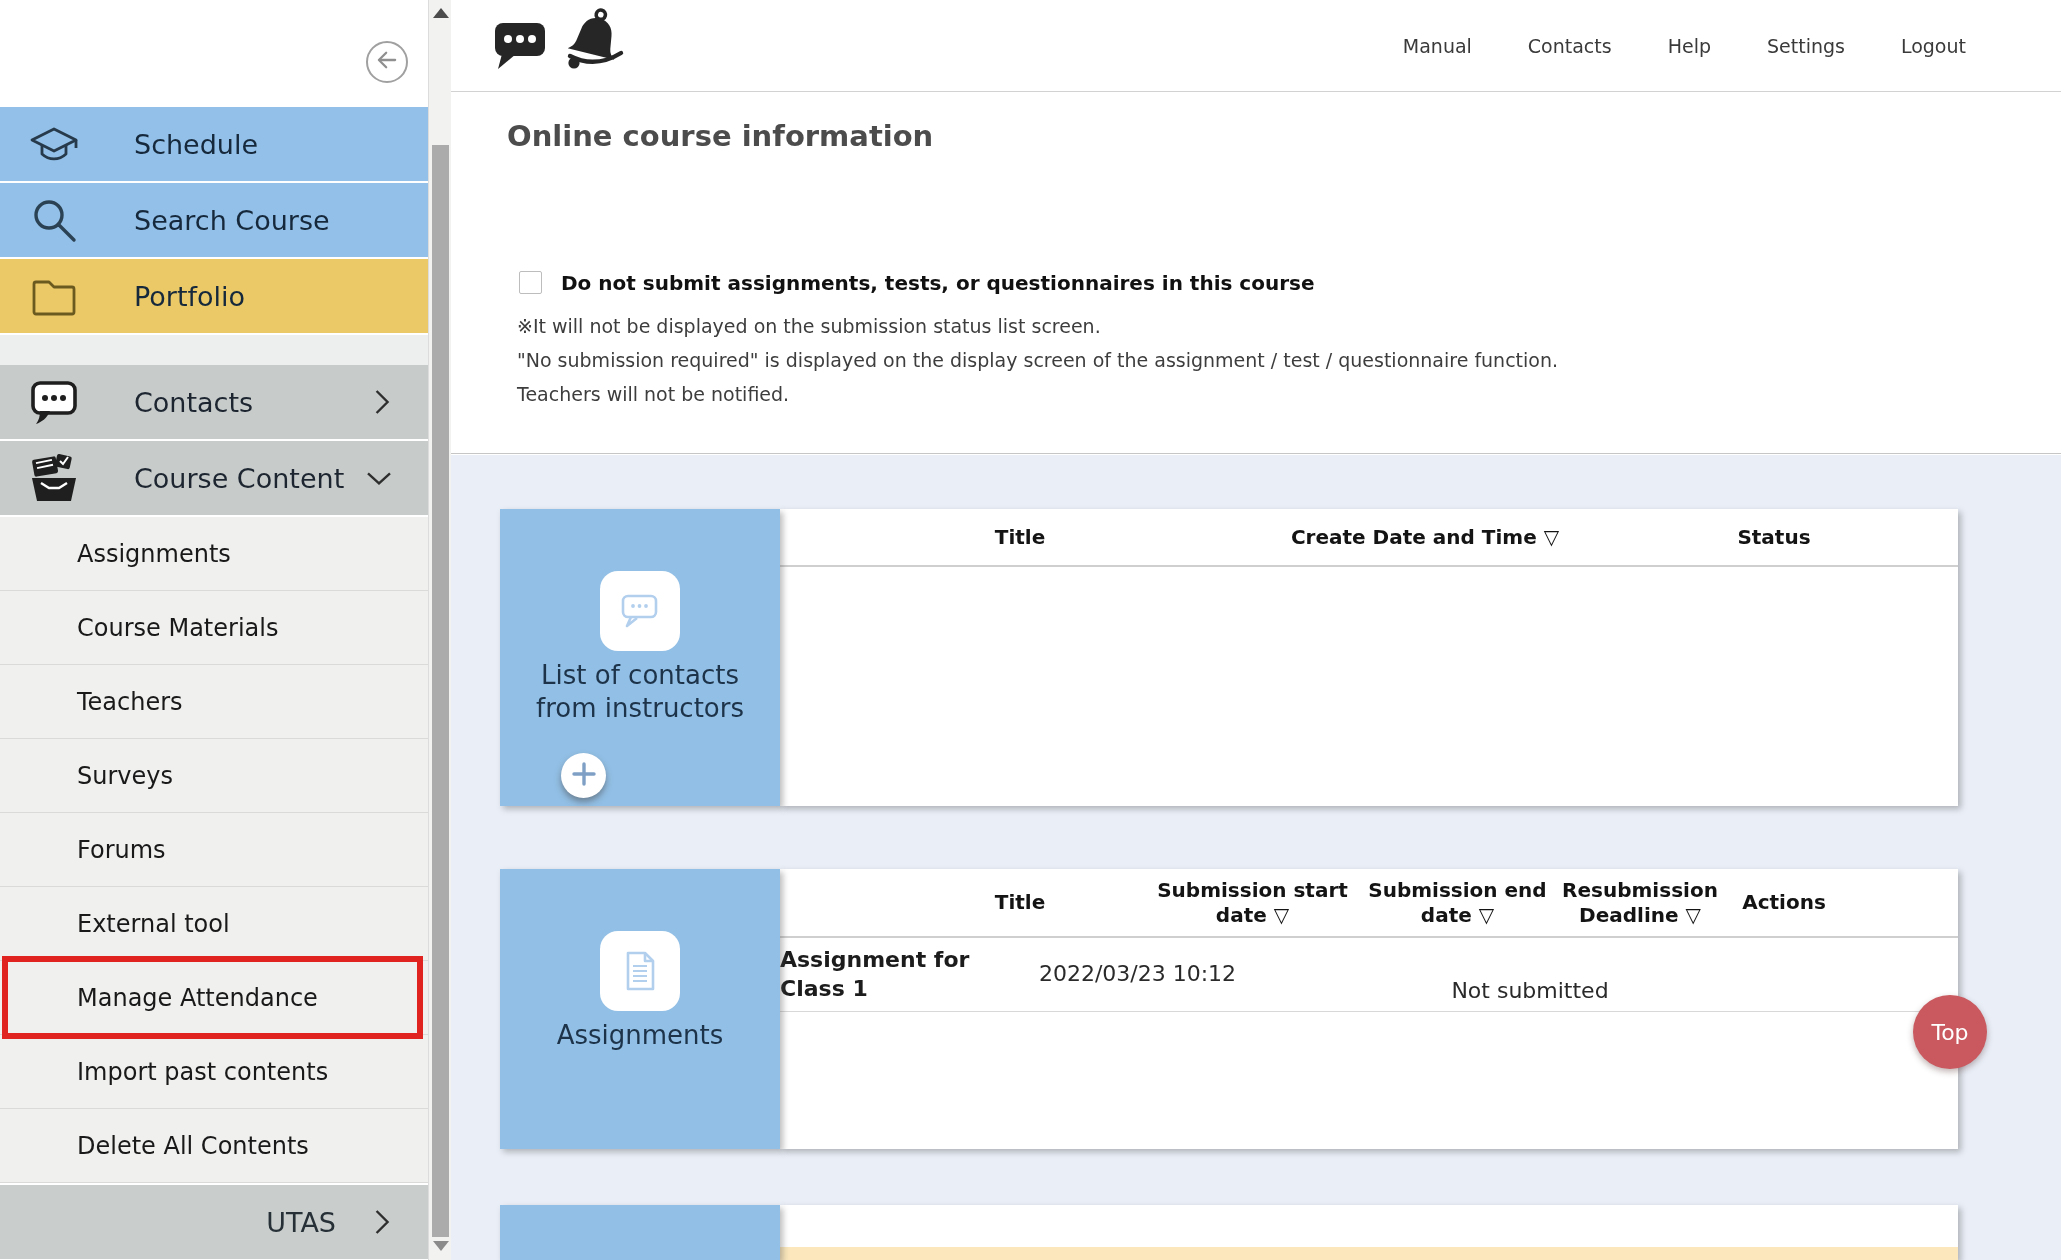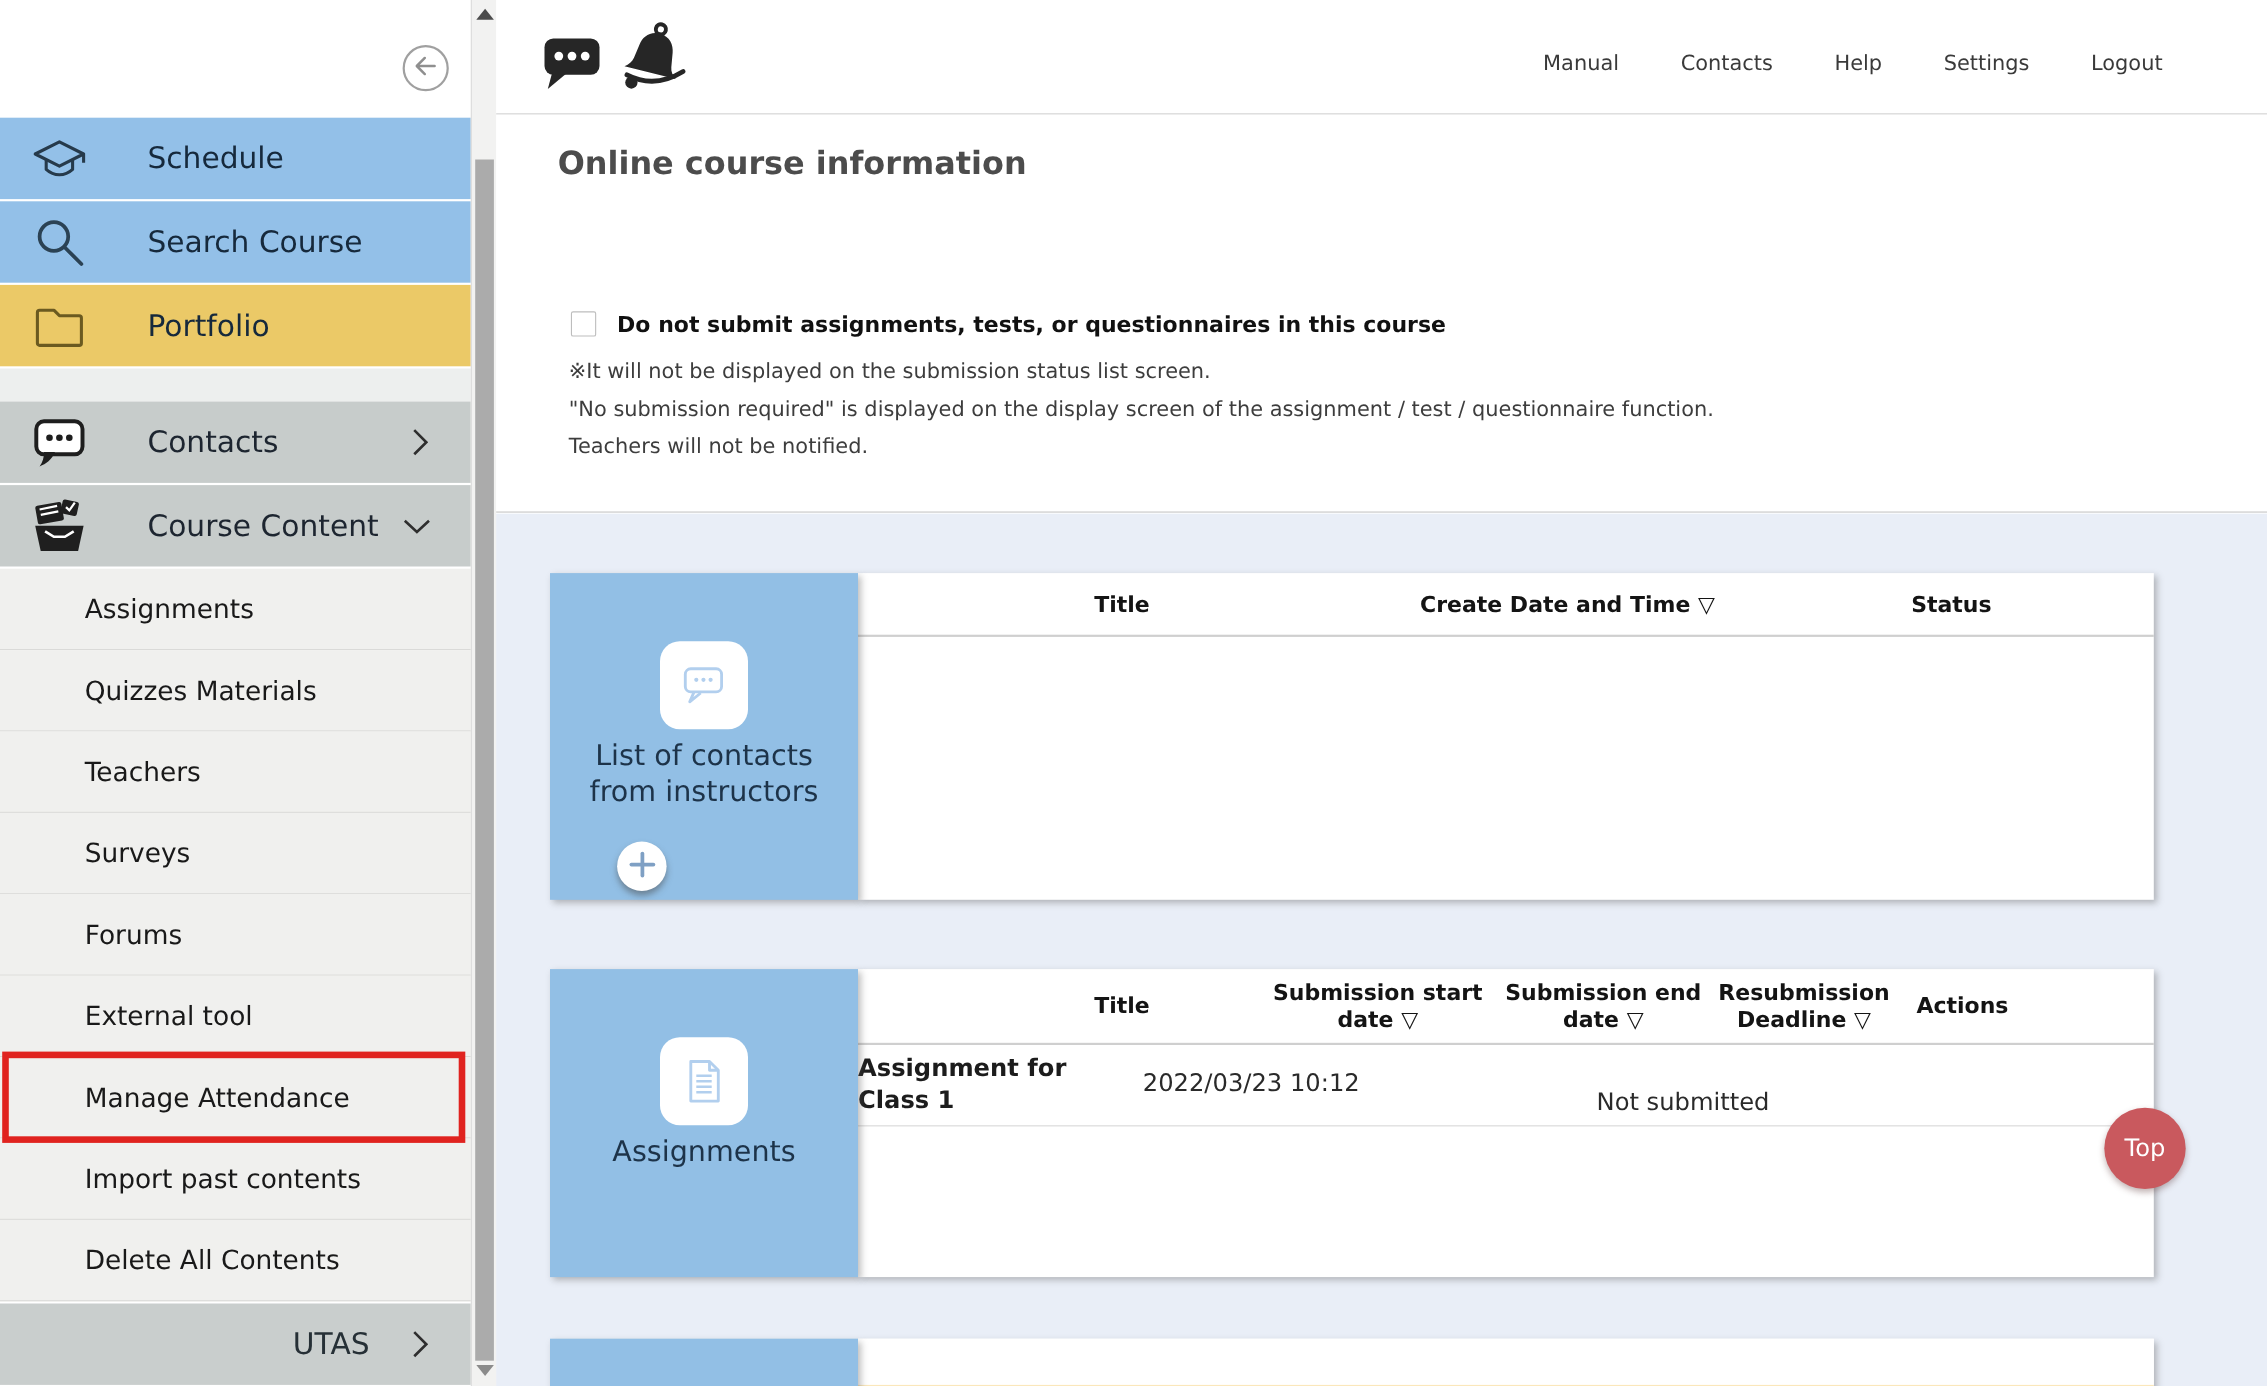--- a/index.html
+++ b/index.html
@@ -31,21 +31,21 @@
   .red-frame { position: absolute; left: 2px; right: 5px; top: -5px; bottom: -5px;
     border: 6px solid var(--c-red); pointer-events: none; z-index: 6; }
   
   .sb-scroll { position: absolute; left: 428px; top: 0; width: 23px; height: 1260px; background: #f2f2f1;
     border-left: 1px solid #dcdcdc; z-index: 4; }
   .sb-thumb { position: absolute; left: 3px; top: 145px; width: 17px; height: 1092px; background: #ababab; }
   .sb-arrow { position: absolute; left: 4px; width: 0; height: 0; border-left: 8px solid transparent; border-right: 8px solid transparent; }
   .sb-up   { top: 8px;    border-bottom: 10px solid #4c4c4c; }
   .sb-down { bottom: 9px; border-top: 10px solid #8b8b8b; }
   
-  .main { position: absolute; left: 451px; top: 12px; width: 1610px; height: 1220px; background: #fff; }
+  .main { position: absolute; left: 451px; top: 0; width: 1610px; height: 1220px; background: #fff; }
   .topbar { position: absolute; top: 0; left: 0; width: 100%; height: 92px; background: #fff;
     border-bottom: 1px solid #d2d2d2; z-index: 2; }
   .tb-icon { position: absolute; top: 16px; }
   .tb-chat { left: 40px; width: 58px; height: 56px; }
   .tb-bell { left: 108px; top: 4px; width: 72px; height: 72px; }
   .links { position: absolute; right: 0; top: 0; height: 92px; display: flex; align-items: center;
     gap: 56px; padding-right: 95px; }
   .link { font-size: 19px; color: #3a3a3a; cursor: pointer; white-space: nowrap; }
   .content-top { position: absolute; top: 93px; left: 0; width: 100%; height: 361px; background: #fff;
     border-bottom: 1px solid #c6c6c6; }
@@ -148,21 +148,21 @@
           </svg></span>
         <span class="lbl">Course Content</span>
         <span class="chev" style="width: 30px; height: 22px;"><svg viewBox="0 0 32 24">
             <polyline points="4,7 16,18 28,7" fill="none" stroke="#2e2e2e" stroke-width="2.6"></polyline>
           </svg></span>
       </div>
       <div class="s-item">
         <span>Assignments</span>
       </div>
       <div class="s-item">
-        <span>Quizzes Materials</span>
+        <span>Course Materials</span>
       </div>
       <div class="s-item">
         <span>Teachers</span>
       </div>
       <div class="s-item">
         <span>Surveys</span>
       </div>
       <div class="s-item">
         <span>Forums</span>
       </div>

